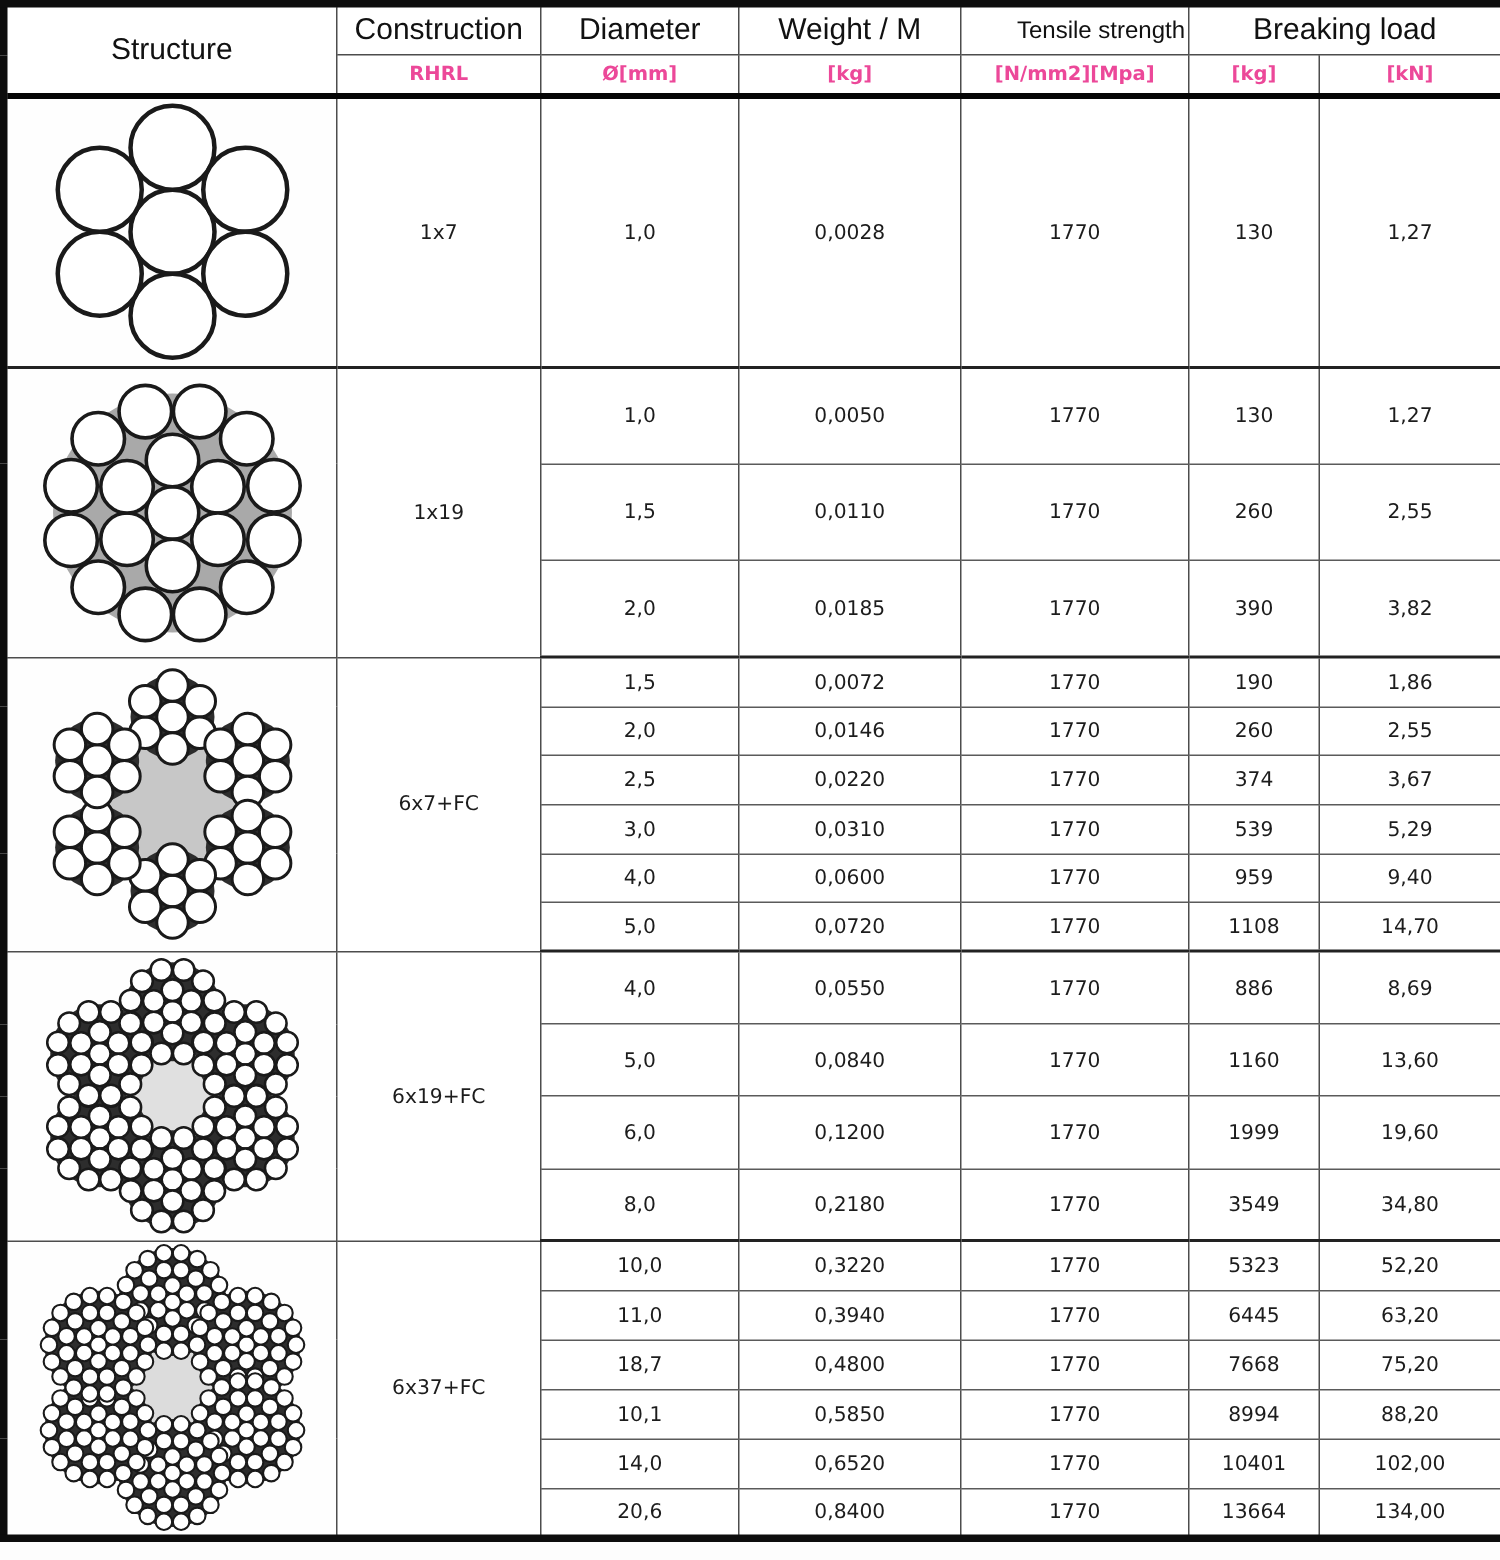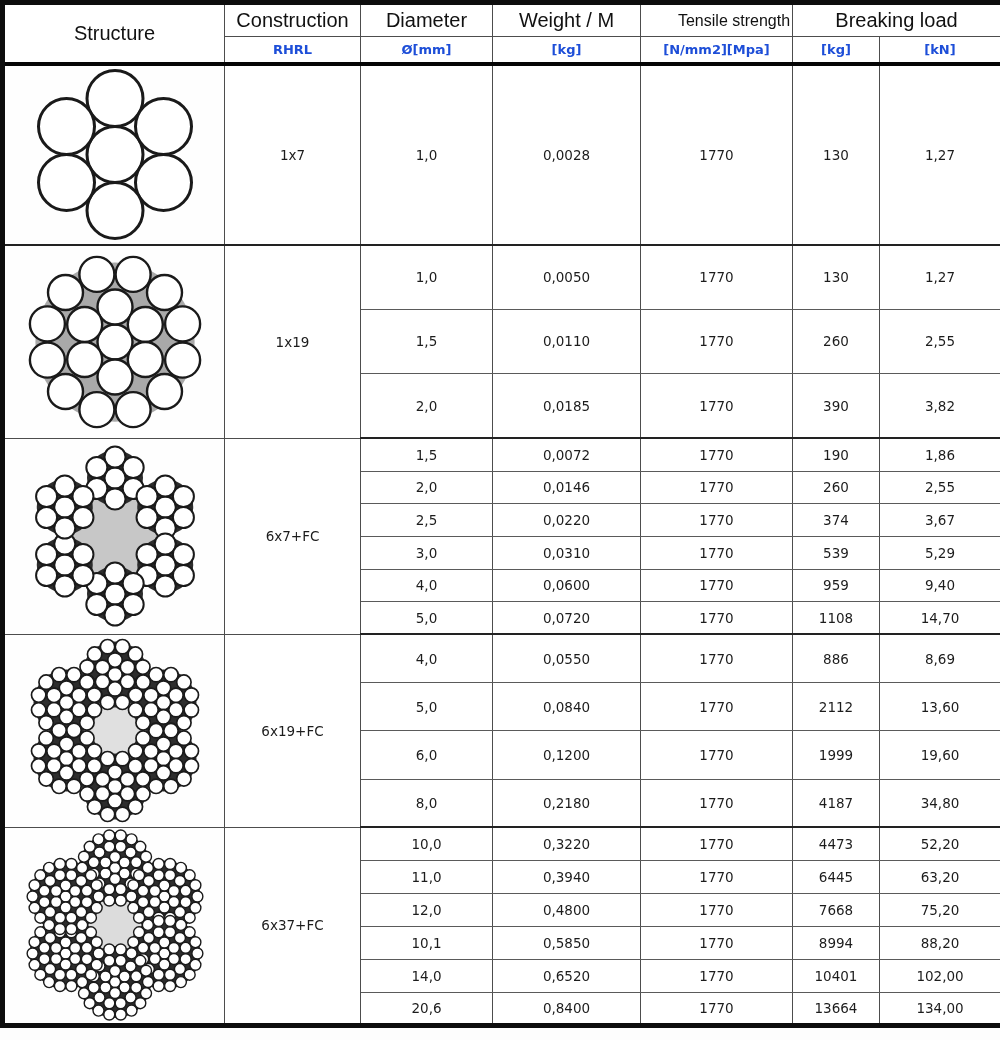--- a/index.html
+++ b/index.html
@@ -47,21 +47,21 @@
   .mid-head {
     font-family: "Liberation Sans", sans-serif;
     font-size: 16px;
     color: #111;
     padding-left: 35px;
   }
   .sub-head {
     font-family: "DejaVu Sans", sans-serif;
     font-size: 13px;
     font-weight: bold;
-    color: #1d4ed8;
+    color: #ec4899;
   }
   td.structure-cell {
     background: #fefefe;
   }
   td.construction-cell {
     font-family: "DejaVu Sans", sans-serif;
     font-size: 13.5px;
     color: #1c1c1c;
   }
   td.data-cell {
@@ -399,35 +399,35 @@
           <td class="data-cell">4,0</td>
           <td class="data-cell">0,0550</td>
           <td class="data-cell">1770</td>
           <td class="data-cell">886</td>
           <td class="data-cell">8,69</td>
         </tr>
         <tr style="height: 48.25px;">
           <td class="data-cell">5,0</td>
           <td class="data-cell">0,0840</td>
           <td class="data-cell">1770</td>
-          <td class="data-cell">2112</td>
+          <td class="data-cell">1160</td>
           <td class="data-cell">13,60</td>
         </tr>
         <tr style="height: 48.25px;">
           <td class="data-cell">6,0</td>
           <td class="data-cell">0,1200</td>
           <td class="data-cell">1770</td>
           <td class="data-cell">1999</td>
           <td class="data-cell">19,60</td>
         </tr>
         <tr class="section-end" style="height: 48.25px;">
           <td class="data-cell">8,0</td>
           <td class="data-cell">0,2180</td>
           <td class="data-cell">1770</td>
-          <td class="data-cell">4187</td>
+          <td class="data-cell">3549</td>
           <td class="data-cell">34,80</td>
         </tr>
         <tr style="height: 33px;">
           <td rowspan="6" class="structure-cell">
             <svg viewBox="0 0 220 194" width="220" height="194" class="diagram">
               <circle cx="110" cy="97" r="53" fill="#dcdcdc"></circle>
               <circle cx="110" cy="40" r="36" fill="#2d2d2d"></circle>
               <circle cx="110" cy="40" r="5.5" fill="#ffffff" stroke="#1a1a1a" stroke-width="1.4"></circle>
               <circle cx="110" cy="29" r="5.5" fill="#ffffff" stroke="#1a1a1a" stroke-width="1.4"></circle>
               <circle cx="119.52627944162883" cy="34.5" r="5.5" fill="#ffffff" stroke="#1a1a1a" stroke-width="1.4"></circle>
@@ -654,32 +654,32 @@
               <circle cx="29.626695498352024" cy="57.213335270252934" r="5.5" fill="#ffffff" stroke="#1a1a1a" stroke-width="1.4"></circle>
               <circle cx="35.35708536136073" cy="47.28800888034421" r="5.5" fill="#ffffff" stroke="#1a1a1a" stroke-width="1.4"></circle>
               <circle cx="44.13655198428699" cy="39.92116167511354" r="5.5" fill="#ffffff" stroke="#1a1a1a" stroke-width="1.4"></circle>
               <circle cx="54.9061621212783" cy="36.001344150597134" r="5.5" fill="#ffffff" stroke="#1a1a1a" stroke-width="1.4"></circle>
             </svg>
           </td>
           <td rowspan="6" class="construction-cell">6x37+FC</td>
           <td class="data-cell">10,0</td>
           <td class="data-cell">0,3220</td>
           <td class="data-cell">1770</td>
-          <td class="data-cell">4473</td>
+          <td class="data-cell">5323</td>
           <td class="data-cell">52,20</td>
         </tr>
         <tr style="height: 33px;">
           <td class="data-cell">11,0</td>
           <td class="data-cell">0,3940</td>
           <td class="data-cell">1770</td>
           <td class="data-cell">6445</td>
           <td class="data-cell">63,20</td>
         </tr>
         <tr style="height: 33px;">
-          <td class="data-cell">12,0</td>
+          <td class="data-cell">18,7</td>
           <td class="data-cell">0,4800</td>
           <td class="data-cell">1770</td>
           <td class="data-cell">7668</td>
           <td class="data-cell">75,20</td>
         </tr>
         <tr style="height: 33px;">
           <td class="data-cell">10,1</td>
           <td class="data-cell">0,5850</td>
           <td class="data-cell">1770</td>
           <td class="data-cell">8994</td>

